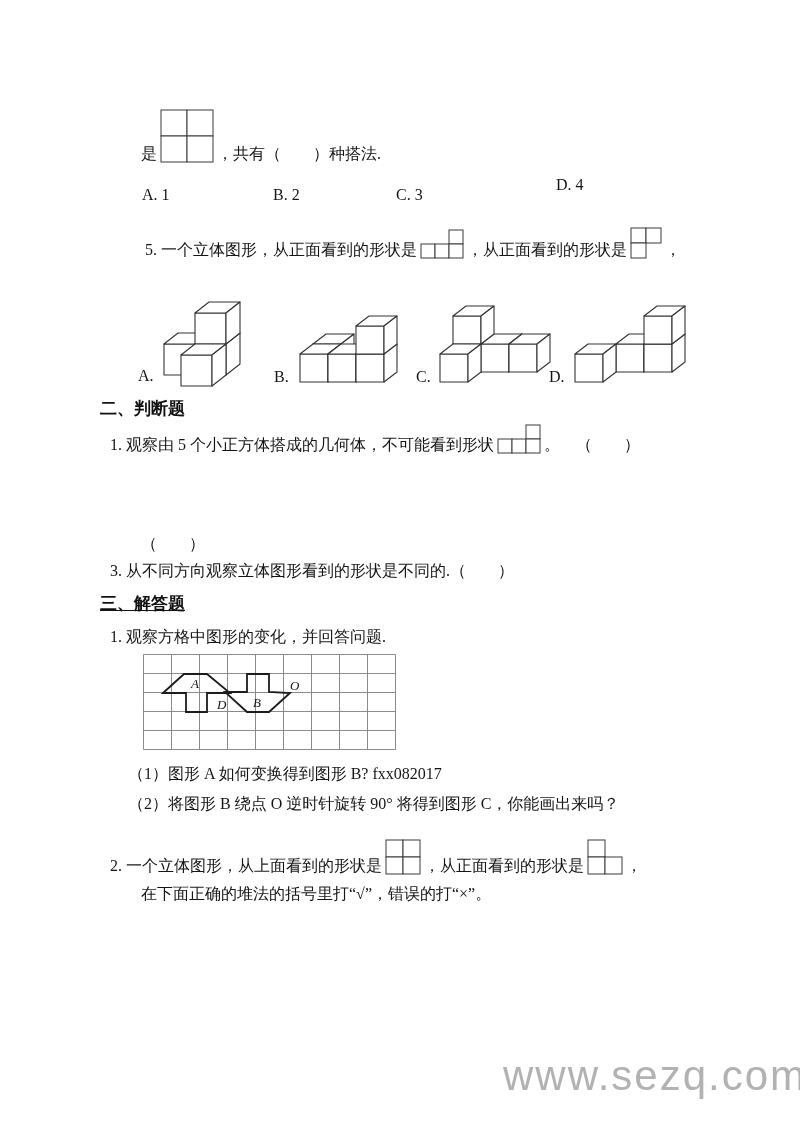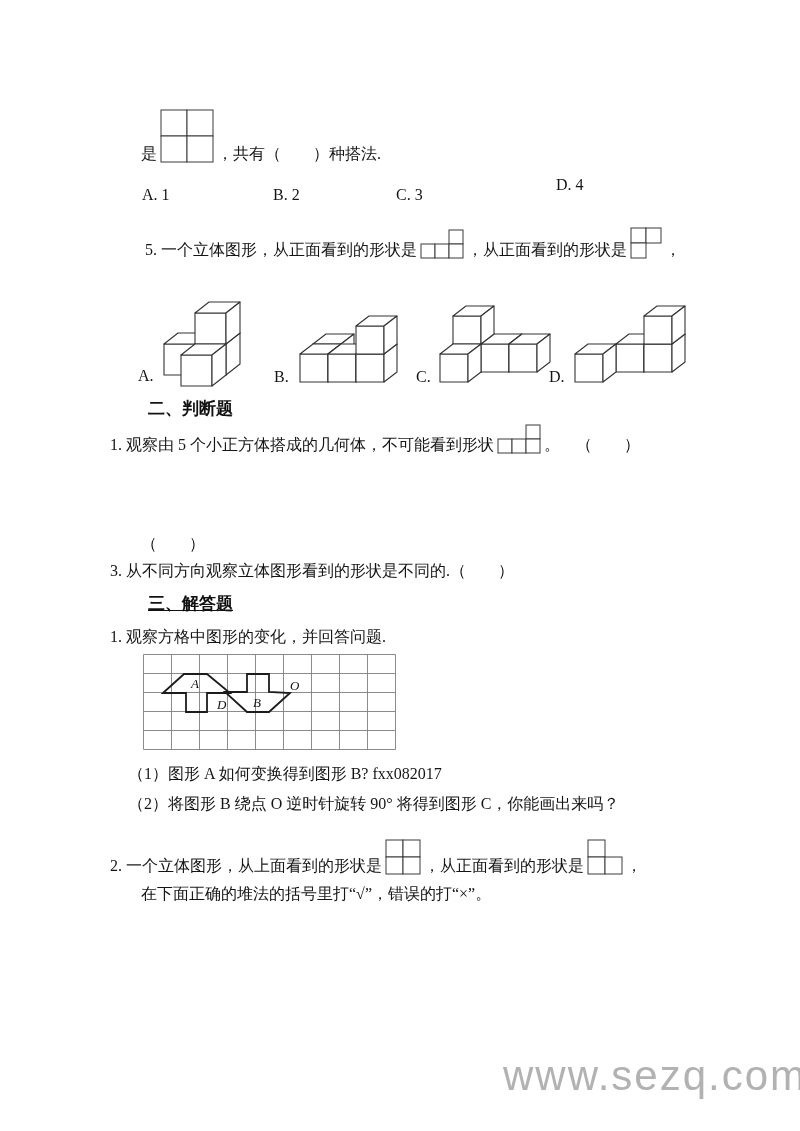--- a/index.html
+++ b/index.html
@@ -3,21 +3,21 @@
 <meta charset="utf-8">
 <style>
   html,body{margin:0;padding:0;background:#fff;}
   .page{position:relative;width:800px;height:1131px;background:#ffffff;overflow:hidden;
         font-family:"Liberation Serif","DejaVu Serif",serif;color:#151515;}
   .line{position:absolute;display:flex;align-items:flex-end;font-size:16px;line-height:21px;white-space:pre;}
   .line .shape{display:block;margin:0 3px 1px 3px;}
   .shape svg{display:block;}
   .t{position:absolute;font-size:16px;line-height:20px;white-space:pre;}
   .h{position:absolute;font-size:17px;line-height:20px;font-weight:700;white-space:pre;
-     font-family:"Liberation Sans","DejaVu Sans",sans-serif;color:#111;margin-left:48px;}
+     font-family:"Liberation Sans","DejaVu Sans",sans-serif;color:#111;}
   .cubefig{position:absolute;}
   .cubefig svg{display:block;}
   .gridfig{position:absolute;}
   .watermark{position:absolute;left:503px;top:1052px;font-family:"Liberation Sans","DejaVu Sans",sans-serif;
              font-size:42px;color:#b2b2b2;letter-spacing:2px;}
 </style>
 </head>
 <body>
 
 <div class="page">

